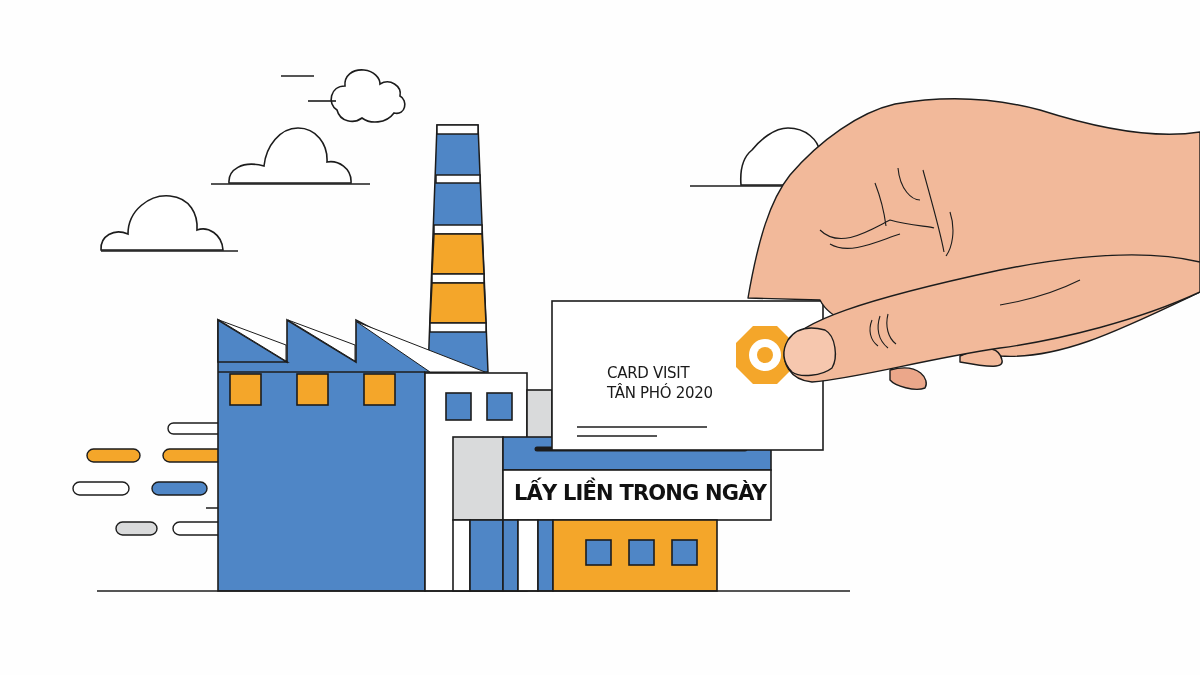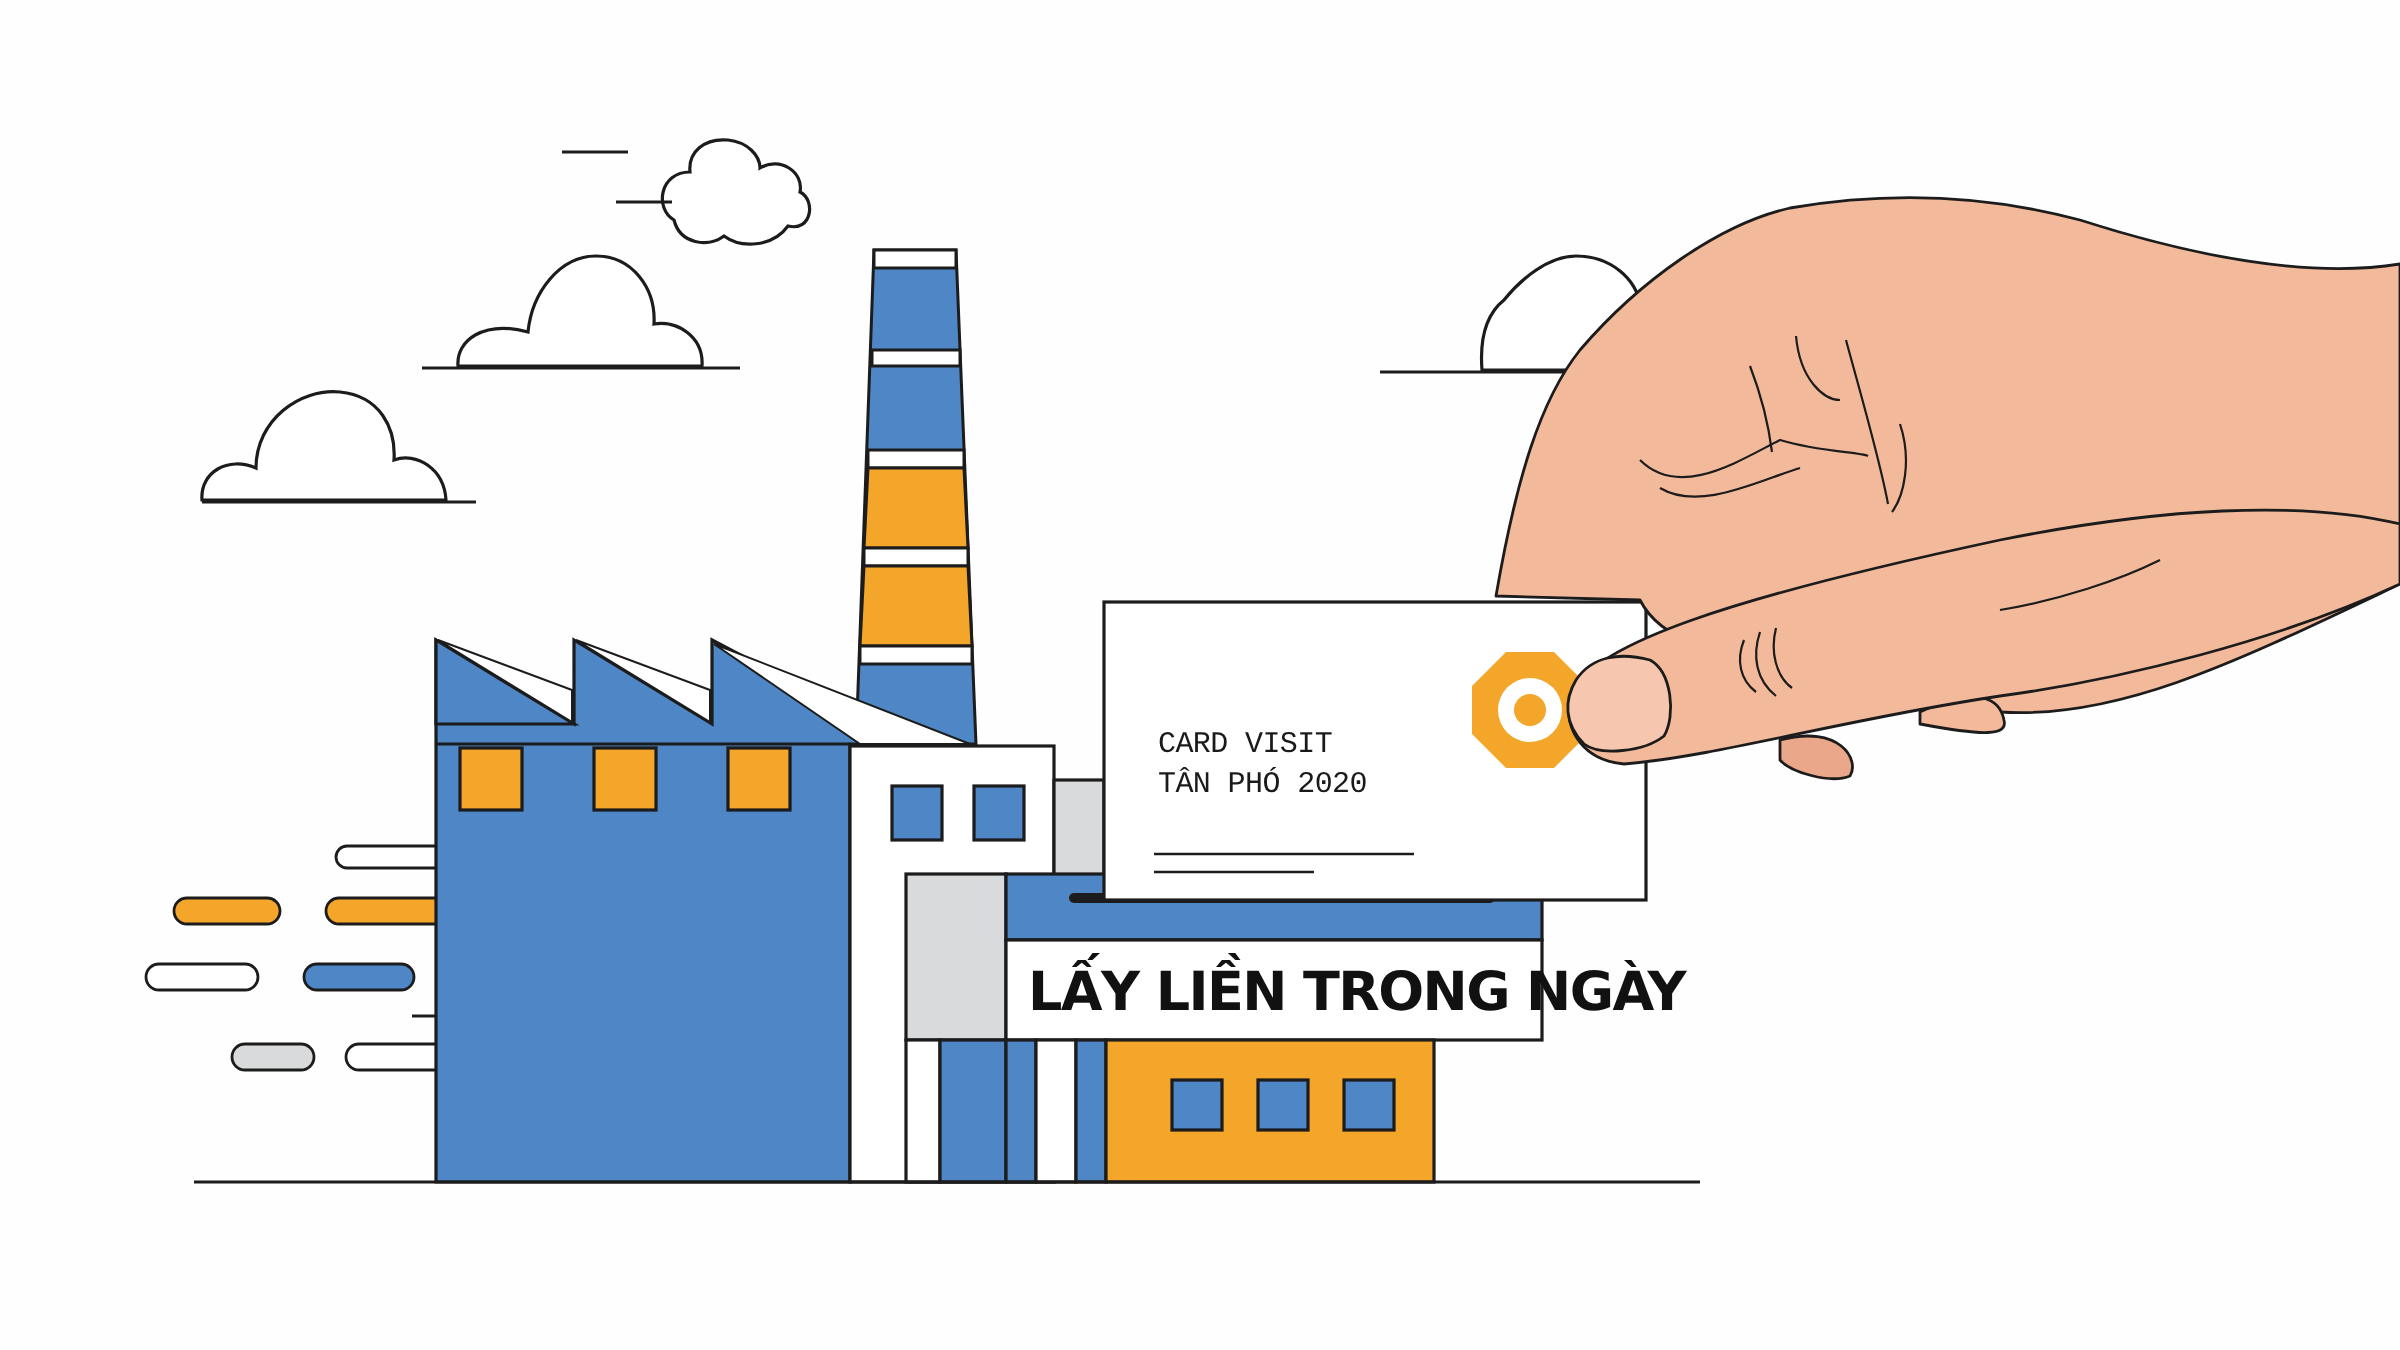--- a/index.html
+++ b/index.html
@@ -1,19 +1,19 @@
 <!DOCTYPE html>
 <html><head>
   <meta charset="utf-8">
   <style>
     html, body { margin: 0; padding: 0; }
     body { width: 1200px; height: 675px; background: #fefefe; position: relative; overflow: hidden; font-family: "DejaVu Sans", sans-serif; }
     #scene { position: absolute; left: 0; top: 0; }
     .card-text { position: absolute; font-family: "DejaVu Sans", sans-serif; color: #1a1a1a; font-size: 15px; line-height: 20px; letter-spacing: -0.3px; }
-    .sign-text { position: absolute; font-family: "DejaVu Sans", sans-serif; font-weight: bold; color: #111; font-size: 27px; letter-spacing: -0.8px; white-space: nowrap; }
+    .sign-text { position: absolute; font-family: "DejaVu Sans", sans-serif; font-weight: bold; color: #111; font-size: 21px; letter-spacing: -0.8px; white-space: nowrap; }
   </style>
 </head>
 <body>
 
 <svg id="scene" width="1200" height="675" viewBox="0 0 1200 675" xmlns="http://www.w3.org/2000/svg">
 
   <g fill="none" stroke="#1c1c1c" stroke-width="1.6">
     <g>
       <path d="M101 250 C100 236 114 228 128 234 C128 210 150 194 170 196 C190 198 198 214 197 230 C208 226 222 234 223 250 Z" fill="#fff"></path>
       <line x1="101" y1="251" x2="238" y2="251"></line>
@@ -116,18 +116,18 @@
       <path d="M923 170 C930 196 940 230 944 252"></path>
       <path d="M875 183 C880 196 884 210 886 226"></path>
       <path d="M820 230 C840 250 870 230 890 220 C910 226 930 226 934 228"></path>
       <path d="M830 244 C850 256 880 240 900 234"></path>
       <path d="M950 212 C956 230 952 248 946 256"></path>
       <path d="M1000 305 C1030 300 1060 290 1080 280"></path>
     </g>
   </g>
 </svg>
 
-<div class="card-text" style="left:579px; top:363px;font-family:Liberation Mono, monospace;">
+<div class="card-text" style="left:607px; top:363px;">
   <div>CARD VISIT</div>
   <div>TÂN PHÓ 2020</div>
 </div>
 
 <div class="sign-text" style="left:514px; top:481px;">LẤY LIỀN TRONG NGÀY</div>
 
 </body></html>

